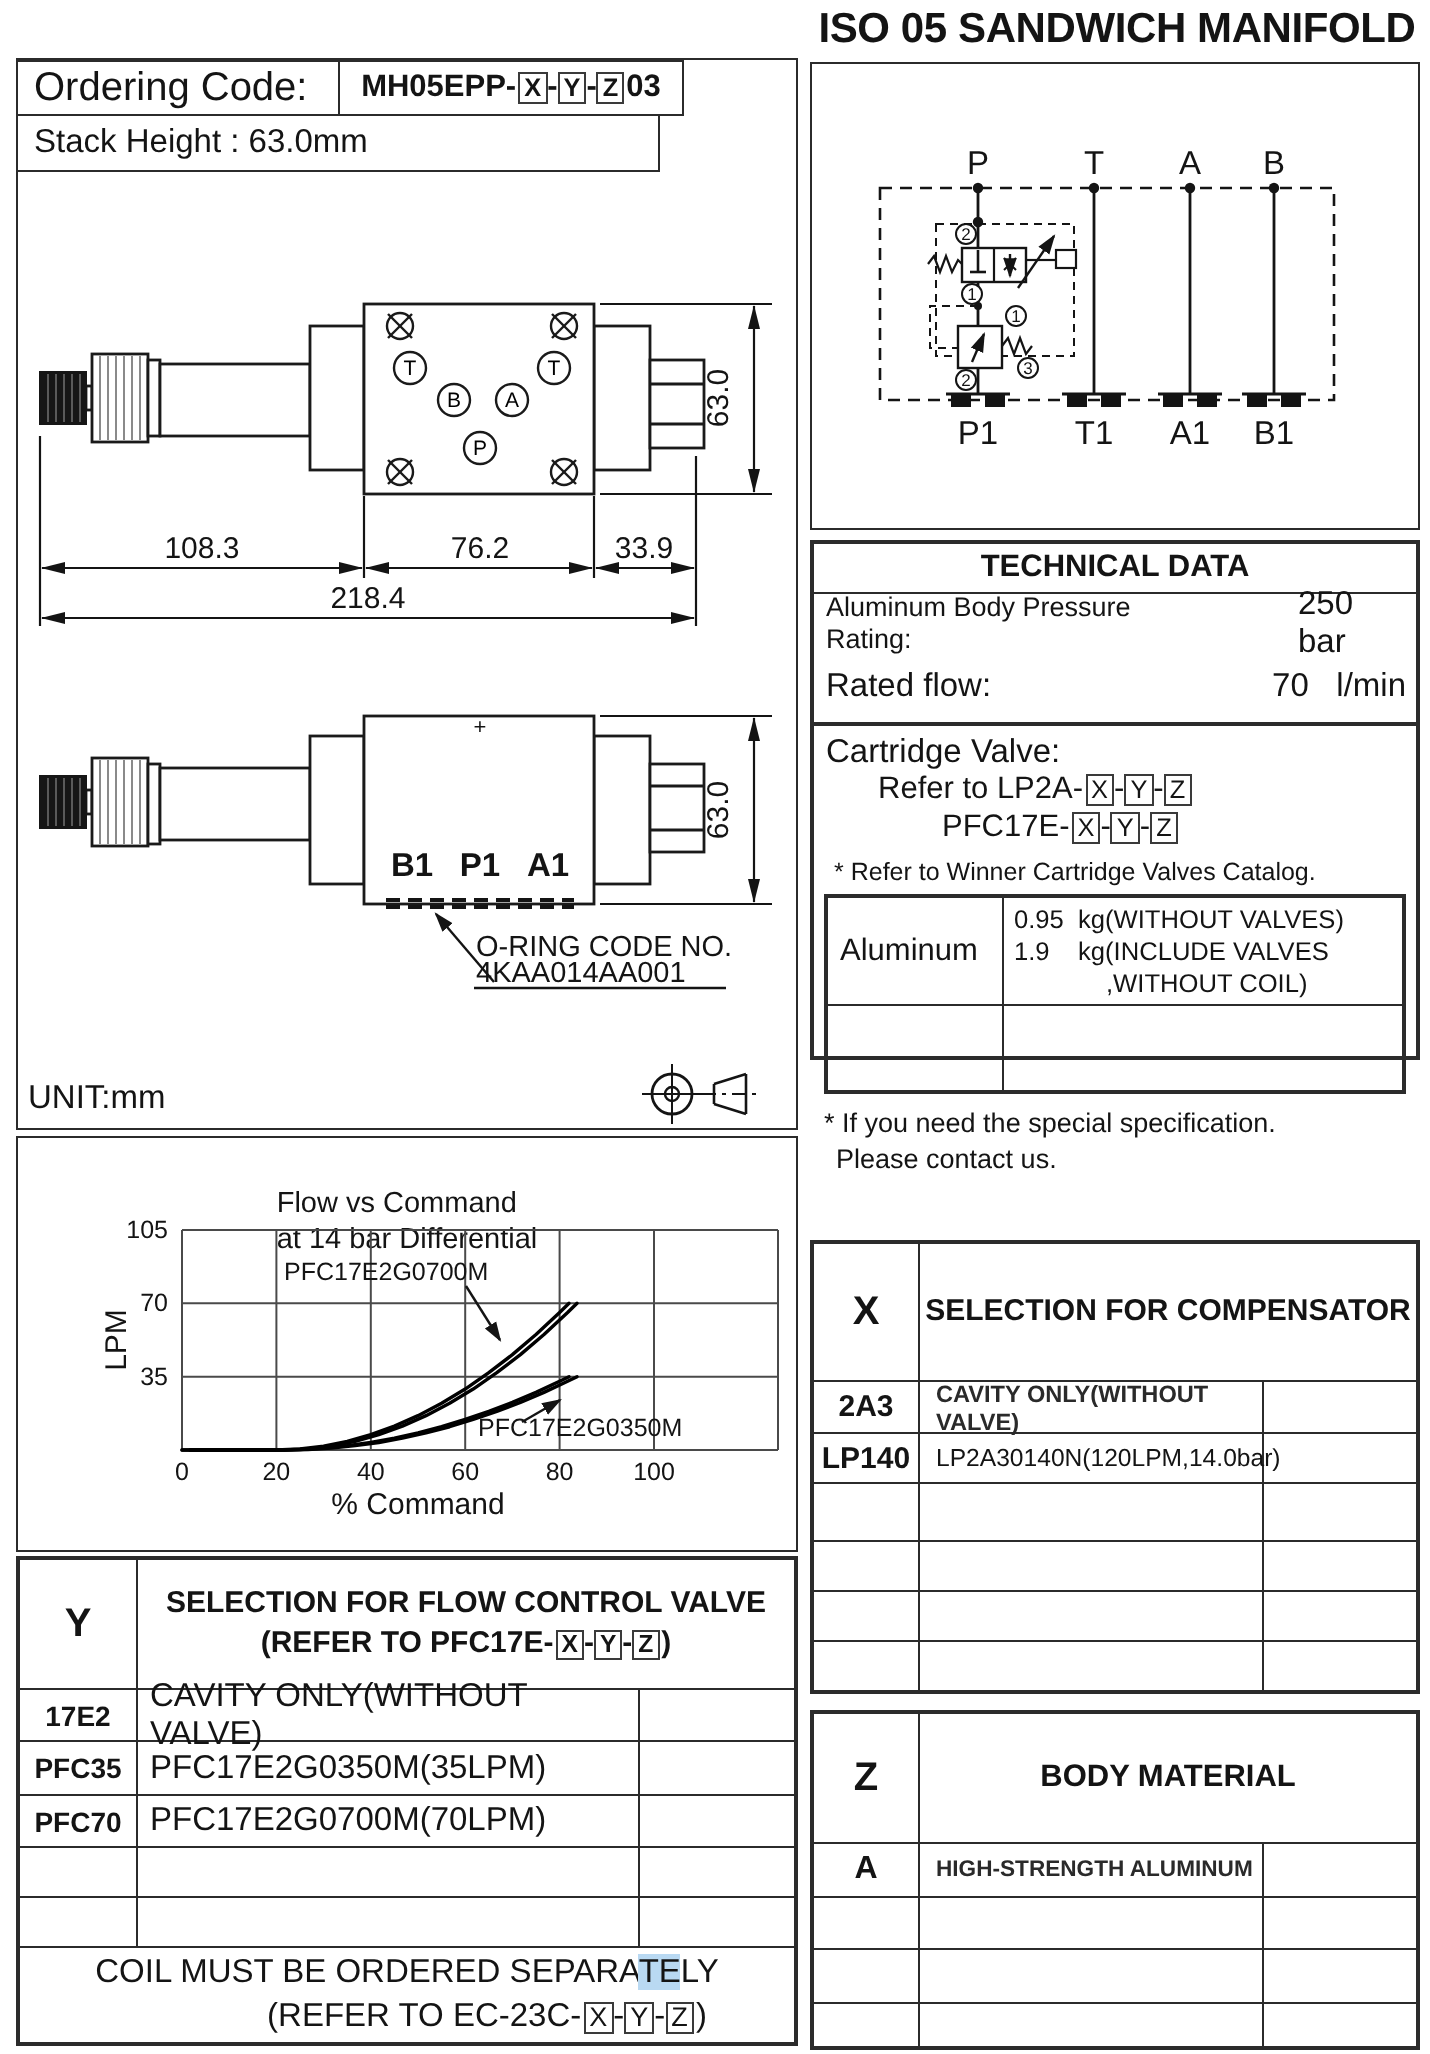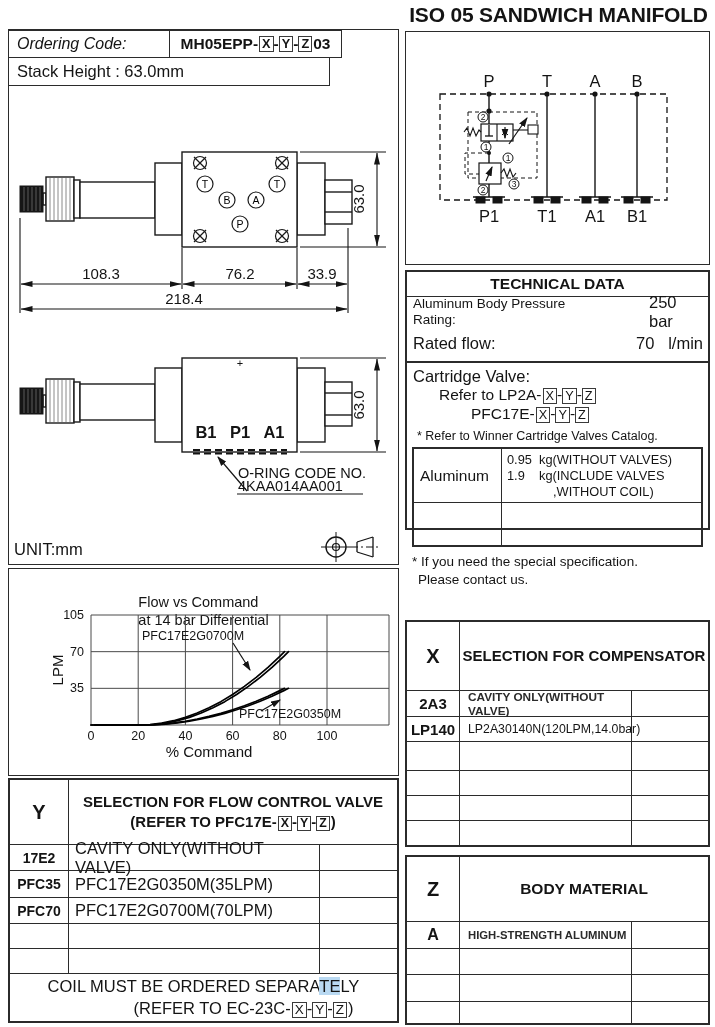--- a/index.html
+++ b/index.html
@@ -2,21 +2,21 @@
 <html><head>
 <meta charset="utf-8">
 <style>
   html,body{margin:0;padding:0;background:#fff;}
   #page{position:relative;width:715px;height:1027px;background:#fff;overflow:hidden;
         font-family:"Liberation Sans","DejaVu Sans",sans-serif;color:#141414;}
   .abs{position:absolute;box-sizing:border-box;}
   .box{border:1.6px solid #2b2b2b;background:#fff;}
   
   .ord-row{display:flex;align-items:center;background:#fff;border:1.6px solid #2b2b2b;}
-  .ord-c1{width:152px;border-right:1.6px solid #2b2b2b;height:100%;display:flex;align-items:center;padding-left:8px;font-size:16px;font-style:italic;}
+  .ord-c1{width:152px;border-right:1.6px solid #2b2b2b;height:100%;display:flex;align-items:center;padding-left:8px;font-size:20px;}
   .ord-c2{flex:1;display:flex;align-items:center;justify-content:center;font-weight:bold;font-size:15.5px;}
   .stack{font-size:16.5px;padding-left:8px;display:flex;align-items:center;}
   .bx{display:inline-block;border:1.3px solid #3a3a3a;padding:0 2px;margin:0 1px;font-size:0.82em;line-height:1.08;}
   .dash{margin:0 -1px;}
   
   .pg-title{font-size:21px;font-weight:bold;letter-spacing:-0.2px;text-align:center;}
   
   .td-title{height:24px;line-height:23px;text-align:center;font-weight:bold;font-size:15.5px;border-bottom:1.6px solid #2b2b2b;}
   .td-r{display:flex;align-items:center;justify-content:space-between;padding:0 5px 0 6px;gap:44px;}
   .td-lab{font-size:13.5px;line-height:1.15;}

